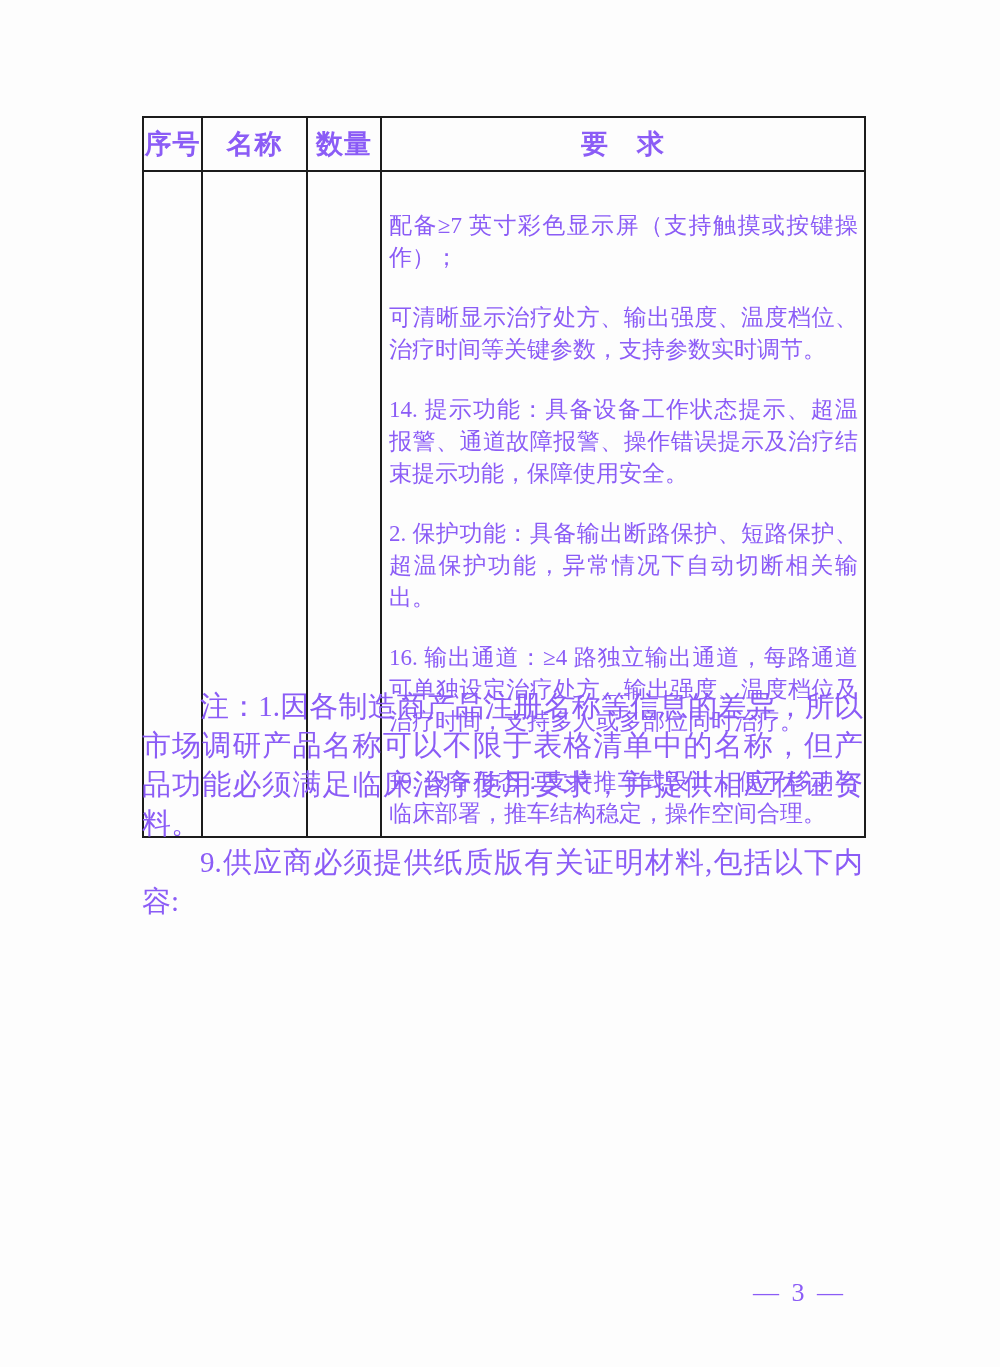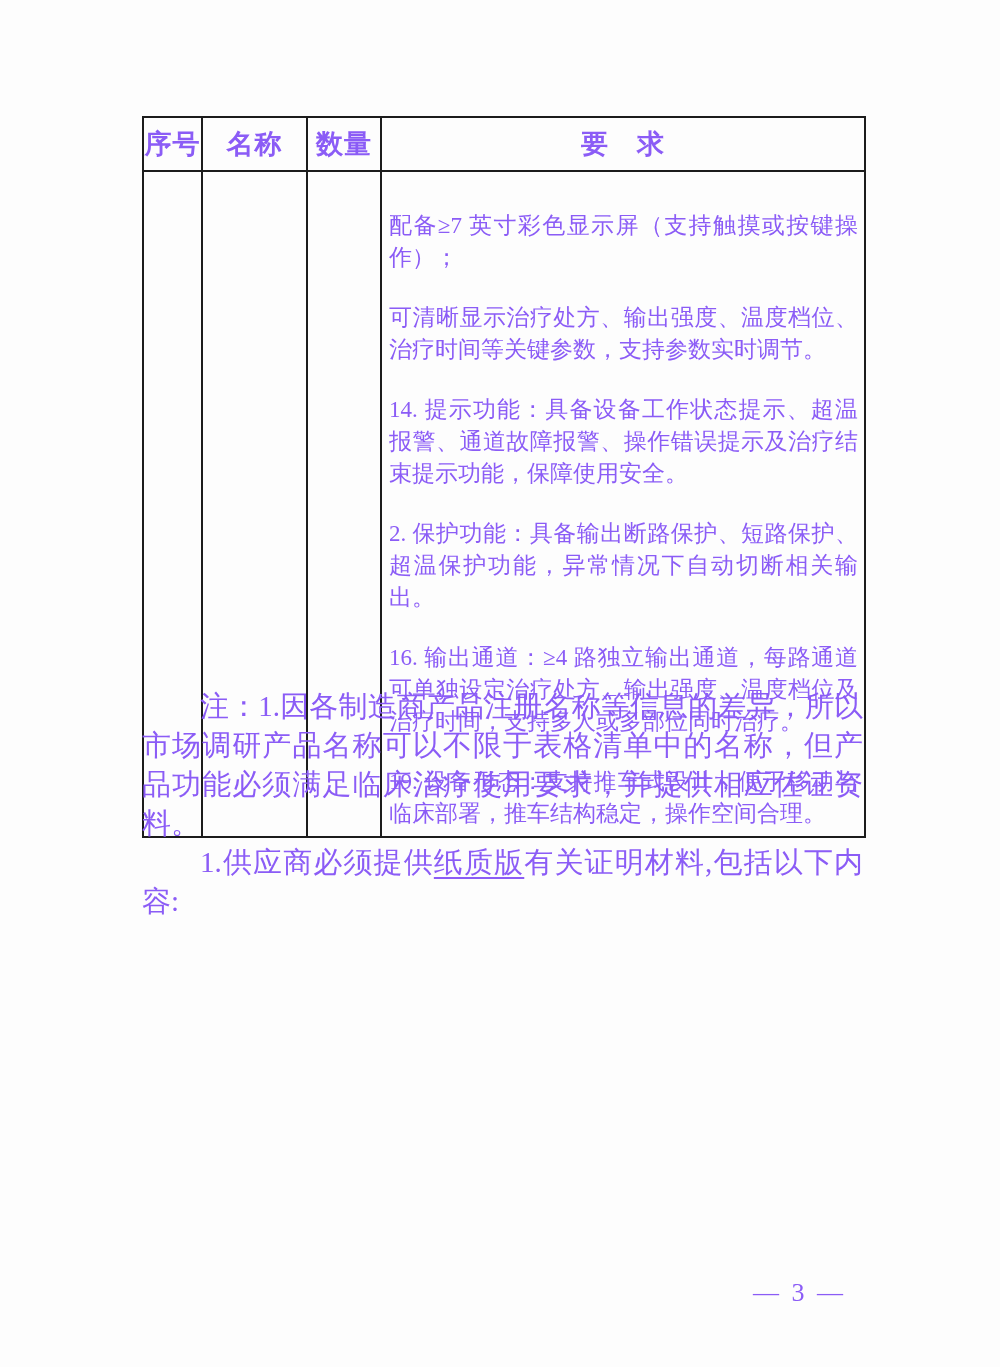--- a/index.html
+++ b/index.html
@@ -53,21 +53,21 @@
     line-height: 39px;
     text-align: justify;
     text-justify: inter-character;
   }
   .doc-body p.indent { text-indent: 58px; }
   .heading {
     font-weight: bold;
     font-family: "Liberation Sans", "DejaVu Sans", sans-serif;
     letter-spacing: 1px;
   }
-  .u { text-decoration: underline; text-underline-offset: 5px; }
+  .u { text-underline-offset: 5px; }
   
   .page-num {
     position: absolute;
     top: 1278px;
     left: 752px;
     width: 95px;
     font-size: 26px;
     text-align: center;
     letter-spacing: 3px;
     white-space: nowrap;
@@ -105,18 +105,18 @@
           <div class="req-para">2. 保护功能：具备输出断路保护、短路保护、超温保护功能，异常情况下自动切断相关输出。</div>
           <div class="req-para">16. 输出通道：≥4 路独立输出通道，每路通道可单独设定治疗处方、输出强度、温度档位及治疗时间，支持多人或多部位同时治疗。</div>
           <div class="req-para">19. 设备形态：支持推车式设计，便于移动与临床部署，推车结构稳定，操作空间合理。</div>
         </td>
       </tr>
     </tbody>
   </table>
 
   <div class="doc-body">
     <p class="indent">注：1.因各制造商产品注册名称等信息的差异，所以市场调研产品名称可以不限于表格清单中的名称，但产品功能必须满足临床治疗使用要求，并提供相应佐证资料。</p>
-    <p class="indent"><span>1.供应商必须提供</span><span class="u">纸质版</span><span>有关证明材料,包括以下内容:</span></p>
+    <p class="indent"><span>9.供应商必须提供</span><span class="u">纸质版</span><span>有关证明材料,包括以下内容:</span></p>
   </div>
 
   <div class="page-num">— 3 —</div>
 
 </div>
 
 </body></html>

